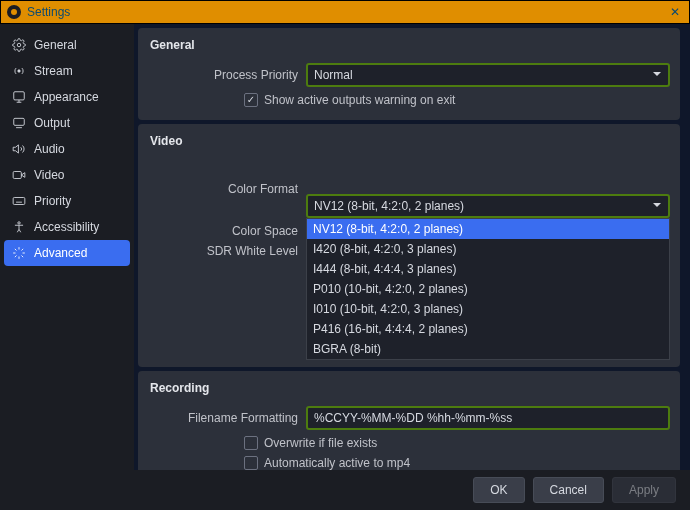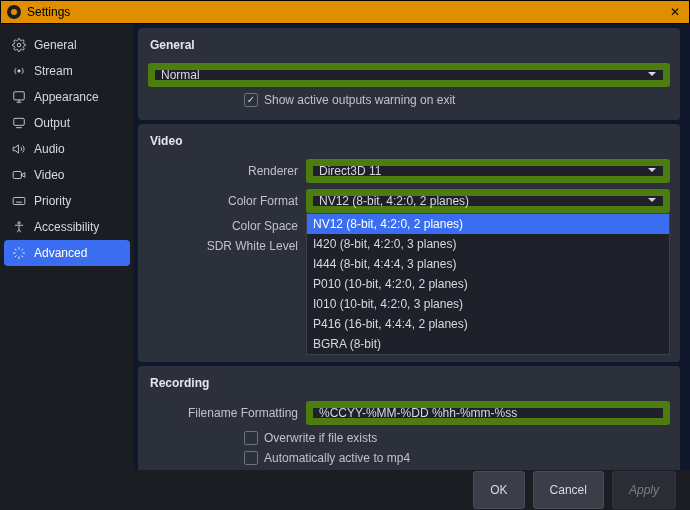--- a/index.html
+++ b/index.html
@@ -1,45 +1,45 @@
 <!DOCTYPE html>
 <html><head>
 <meta charset="utf-8">
 <style>
   * { box-sizing: border-box; margin: 0; padding: 0; font-family: "Segoe UI", Arial, sans-serif; }
   body { background: #2b2e38; width: 690px; height: 510px; overflow: hidden; font-size: 12px; color: #d6d9e0; }
-  .titlebar { height: 24px; background: #e08e00; display: flex; align-items: center; padding: 0 6px; color: #000000; border: 1px solid #000; }
+  .titlebar { height: 24px; background: #e08e00; display: flex; align-items: center; padding: 0 6px; color: #0c4a6e; border: 1px solid #000; }
   .titlebar .logo { width: 14px; height: 14px; background: #1b1d23; border-radius: 50%; margin-right: 6px; position: relative; }
   .titlebar .logo::after { content: ""; position: absolute; width: 6px; height: 6px; background: #e08e00; border-radius: 50%; top: 4px; left: 4px; }
   .titlebar .title { flex: 1; font-size: 12px; }
   .titlebar .close { width: 16px; text-align: center; cursor: default; }
   .app { display: flex; height: 446px; background: #0f172a; }
   .sidebar { width: 134px; background: #1b1d23; padding: 8px 4px; display: flex; flex-direction: column; }
   .side-item { display: flex; align-items: center; gap: 8px; padding: 6px 8px; border-radius: 4px; cursor: default; color: #d6d9e0; }
   .side-item.active { background: #3a6df0; color: #fff; }
   .side-icon { width: 14px; height: 14px; display: inline-flex; align-items: center; justify-content: center; }
   .side-icon svg { width: 14px; height: 14px; stroke: currentColor; fill: none; stroke-width: 1.5; }
   .content { flex: 1; overflow-y: auto; padding: 4px 10px 4px 4px; display: flex; flex-direction: column; gap: 4px; }
   .group { background: #2c303a; border-radius: 4px; padding: 4px 10px 10px 10px; }
   .group-title { font-weight: 600; color: #e4e6eb; padding: 6px 0 8px 2px; }
   .row { display: flex; align-items: center; gap: 8px; padding: 3px 0; }
   .row .label { width: 150px; text-align: right; color: #c0c2c9; flex-shrink: 0; }
-  .sel, .inp { flex: 1; background: #1e212a; border: 7px solid #4d7c0f; height: 24px; border-radius: 3px; padding: 0 6px; color: #d6d9e0; display: flex; align-items: center; position: relative; }
+  .sel, .inp { flex: 1; background: #1e212a; border: 2px solid #4d7c0f; height: 24px; border-radius: 3px; padding: 0 6px; color: #d6d9e0; display: flex; align-items: center; position: relative; }
   .sel .arrow { margin-left: auto; }
   .arrow svg { width: 10px; height: 10px; fill: #d6d9e0; }
   .check { width: 14px; height: 14px; border: 1px solid #6c7180; border-radius: 2px; display: inline-flex; align-items: center; justify-content: center; margin-right: 6px; flex-shrink: 0; }
   .check.checked::after { content: "✓"; font-size: 10px; color: #d6d9e0; line-height: 1; }
   .indented { margin-left: 96px; display: flex; align-items: center; padding: 3px 0; color: #c0c2c9; }
-  .dropdown-wrap { position: relative; flex: 1; }
+  .dropdown-wrap { position: relative; flex: 1; margin-top: 35px; }
   .dropdown-list { position: absolute; top: 24px; left: 0; right: 0; background: #1e212a; border: 1px solid #3c4049; z-index: 10; }
   .dd-item { padding: 3px 6px; color: #d6d9e0; }
   .dd-item.sel-hl { background: #3a6df0; color: #fff; }
   .buttonbar { height: 40px; background: #1b1d23; display: flex; align-items: center; justify-content: flex-end; padding: 0 14px; gap: 8px; }
-  .btn { background: #3a3e49; border: 1px solid #474c57; color: #d6d9e0; height: 38px; padding: 0 16px; border-radius: 3px; display: inline-flex; align-items: center; }
-  .btn.disabled { opacity: 0.5; font-style: italic; }
+  .btn { background: #3a3e49; border: 1px solid #474c57; color: #d6d9e0; height: 26px; padding: 0 16px; border-radius: 3px; display: inline-flex; align-items: center; }
+  .btn.disabled { opacity: 0.5; }
   .spacer-under-dd { height: 96px; }
   ::-webkit-scrollbar { width: 10px; }
   ::-webkit-scrollbar-track { background: #22252d; }
   ::-webkit-scrollbar-thumb { background: #3c4049; border-radius: 5px; }
 </style>
 </head>
 <body>
 
 <div class="titlebar">
   <span class="logo"></span>
@@ -128,44 +128,36 @@
         </span>
       <span>Advanced</span>
     </div>
   </div>
 
   <div class="content">
 
     <div class="group">
       <div class="group-title">General</div>
       <div class="row">
+        <span class="label">Process Priority</span>
         <div class="sel">
           <span>Normal</span>
           <span class="arrow"><svg viewBox="0 0 10 10">
                 <path d="M1 3l4 4 4-4z"></path>
               </svg></span>
         </div>
       </div>
       <div class="indented">
         <span class="check checked"></span>
         <span>Show active outputs warning on exit</span>
       </div>
     </div>
 
     <div class="group">
       <div class="group-title">Video</div>
-      <div class="row">
-        <span class="label">Renderer</span>
-        <div class="sel">
-          <span>Direct3D 11</span>
-          <span class="arrow"><svg viewBox="0 0 10 10">
-                <path d="M1 3l4 4 4-4z"></path>
-              </svg></span>
-        </div>
-      </div>
       <div class="row">
         <span class="label">Color Format</span>
         <div class="dropdown-wrap">
           <div class="sel">
             <span>NV12 (8-bit, 4:2:0, 2 planes)</span>
             <span class="arrow"><svg viewBox="0 0 10 10">
                   <path d="M1 3l4 4 4-4z"></path>
                 </svg></span>
           </div>
           <div class="dropdown-list">

